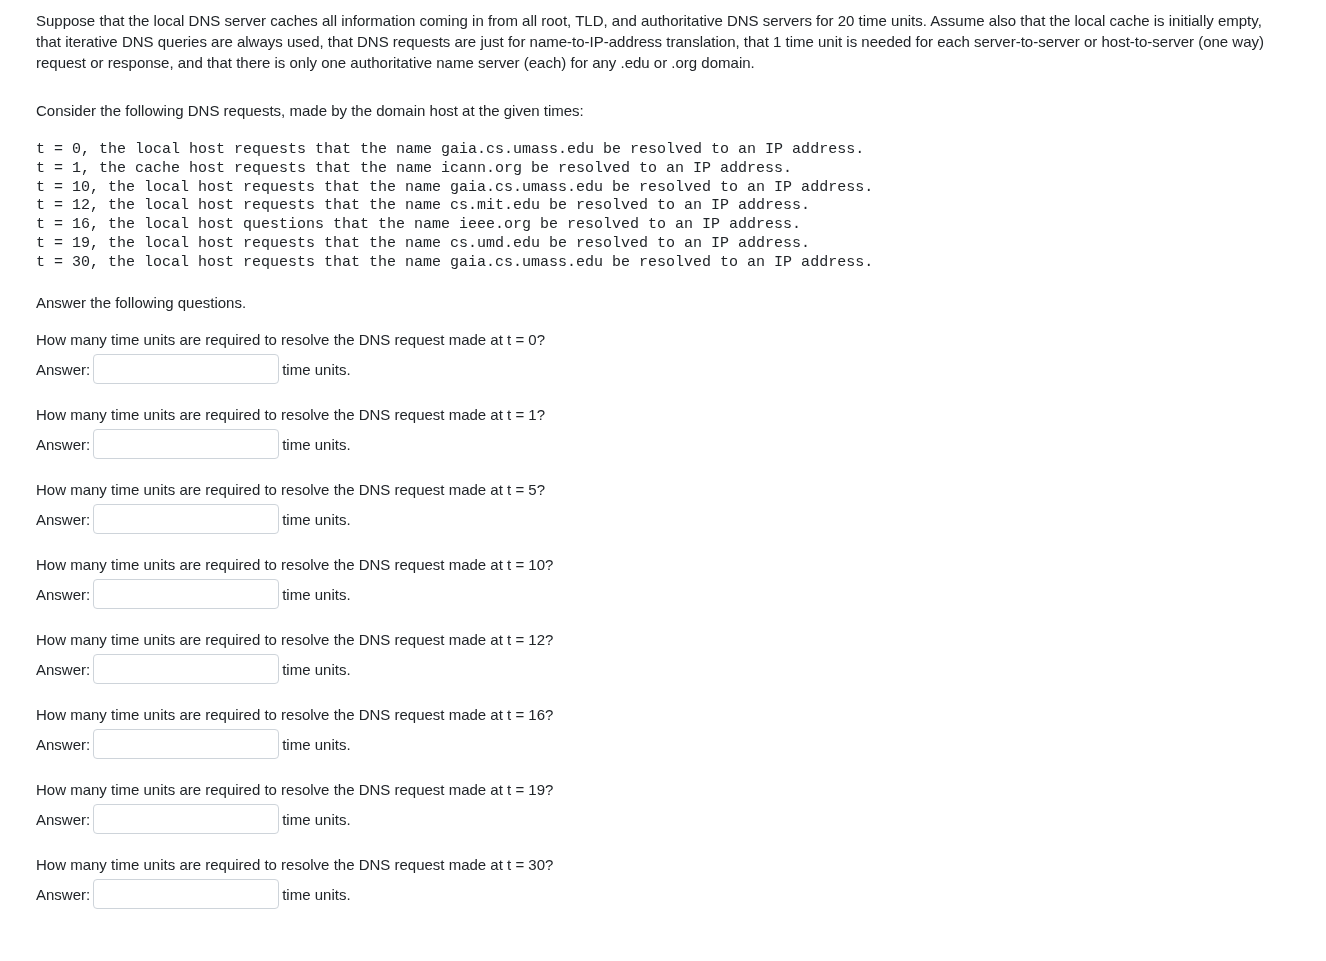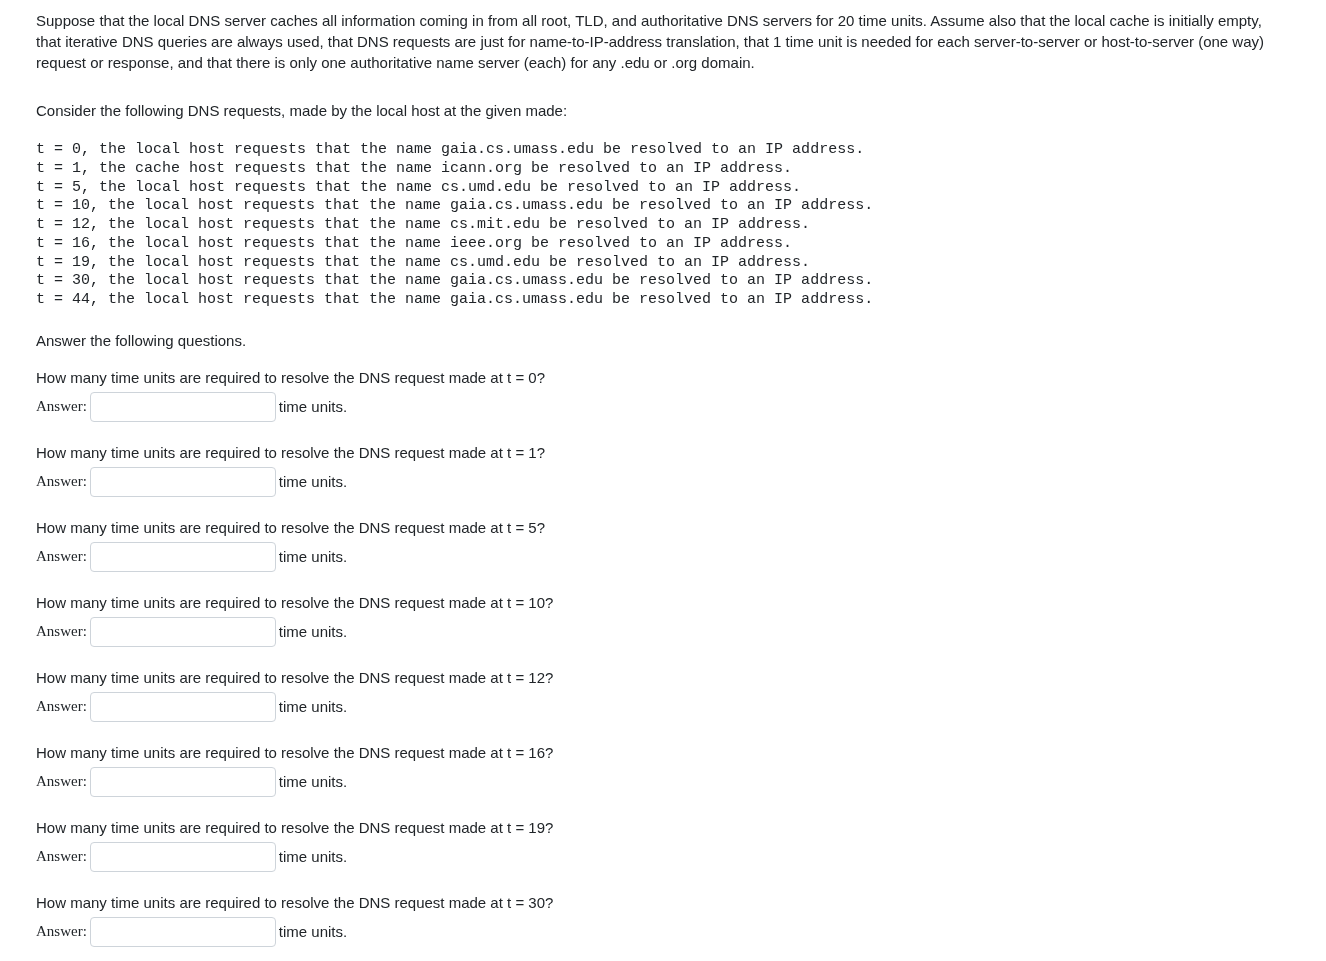--- a/index.html
+++ b/index.html
@@ -33,53 +33,50 @@
       margin-bottom: 4px;
       margin-top: 16px;
     }
     .answer-line {
       display: flex;
       align-items: center;
       flex-wrap: nowrap;
     }
     .answer-label {
       margin-right: 2px;
-      font-family: Liberation Serif, serif;
     }
     .answer-input {
       border: 1px solid #ced4da;
       border-radius: 4px;
       height: 30px;
       width: 186px;
       padding: 0 8px;
       font-size: 15px;
       margin: 0 1px;
       box-sizing: border-box;
     }
     .answer-units {
       margin-left: 2px;
     }
   </style>
 </head>
 <body>
 
 <div class="paragraph">Suppose that the local DNS server caches all information coming in from all root, TLD, and authoritative DNS servers for 20 time units. Assume also that the local cache is initially empty, that iterative DNS queries are always used, that DNS requests are just for name-to-IP-address translation, that 1 time unit is needed for each server-to-server or host-to-server (one way) request or response, and that there is only one authoritative name server (each) for any .edu or .org domain.</div>
 
-<div class="requests-intro">Consider the following DNS requests, made by the local host at the given made:</div>
+<div class="requests-intro">Consider the following DNS requests, made by the domain host at the given times:</div>
 
 <div class="request-list" id="request-list">
     <div class="request-item">t = 0, the local host requests that the name gaia.cs.umass.edu be resolved to an IP address.</div>
     <div class="request-item">t = 1, the cache host requests that the name icann.org be resolved to an IP address.</div>
-    <div class="request-item">t = 5, the local host requests that the name cs.umd.edu be resolved to an IP address.</div>
     <div class="request-item">t = 10, the local host requests that the name gaia.cs.umass.edu be resolved to an IP address.</div>
     <div class="request-item">t = 12, the local host requests that the name cs.mit.edu be resolved to an IP address.</div>
-    <div class="request-item">t = 16, the local host requests that the name ieee.org be resolved to an IP address.</div>
+    <div class="request-item">t = 16, the local host questions that the name ieee.org be resolved to an IP address.</div>
     <div class="request-item">t = 19, the local host requests that the name cs.umd.edu be resolved to an IP address.</div>
     <div class="request-item">t = 30, the local host requests that the name gaia.cs.umass.edu be resolved to an IP address.</div>
-    <div class="request-item">t = 44, the local host requests that the name gaia.cs.umass.edu be resolved to an IP address.</div>
   </div>
 
 <div class="instruction">Answer the following questions.</div>
 
 <div id="questions-container">
     <div class="question-block">
       <div class="question-text">How many time units are required to resolve the DNS request made at t = 0?</div>
       <div class="answer-line">
         <span class="answer-label">Answer:</span>
         <input type="text" class="answer-input" style="">

